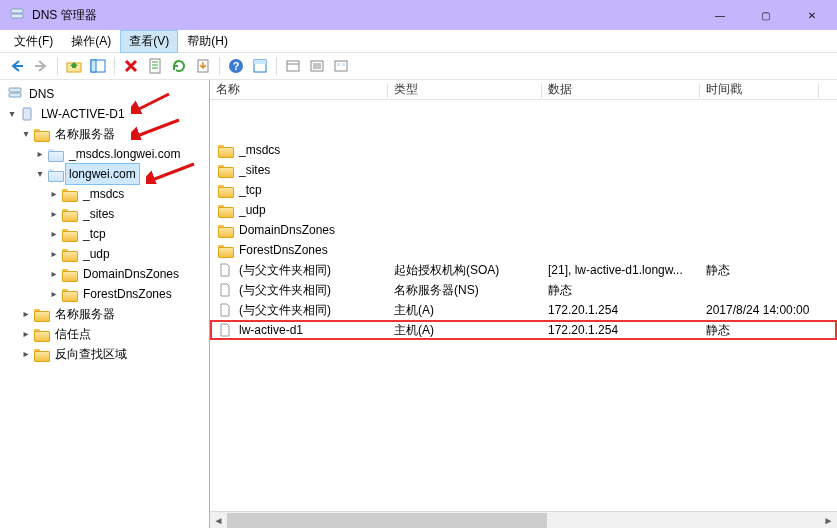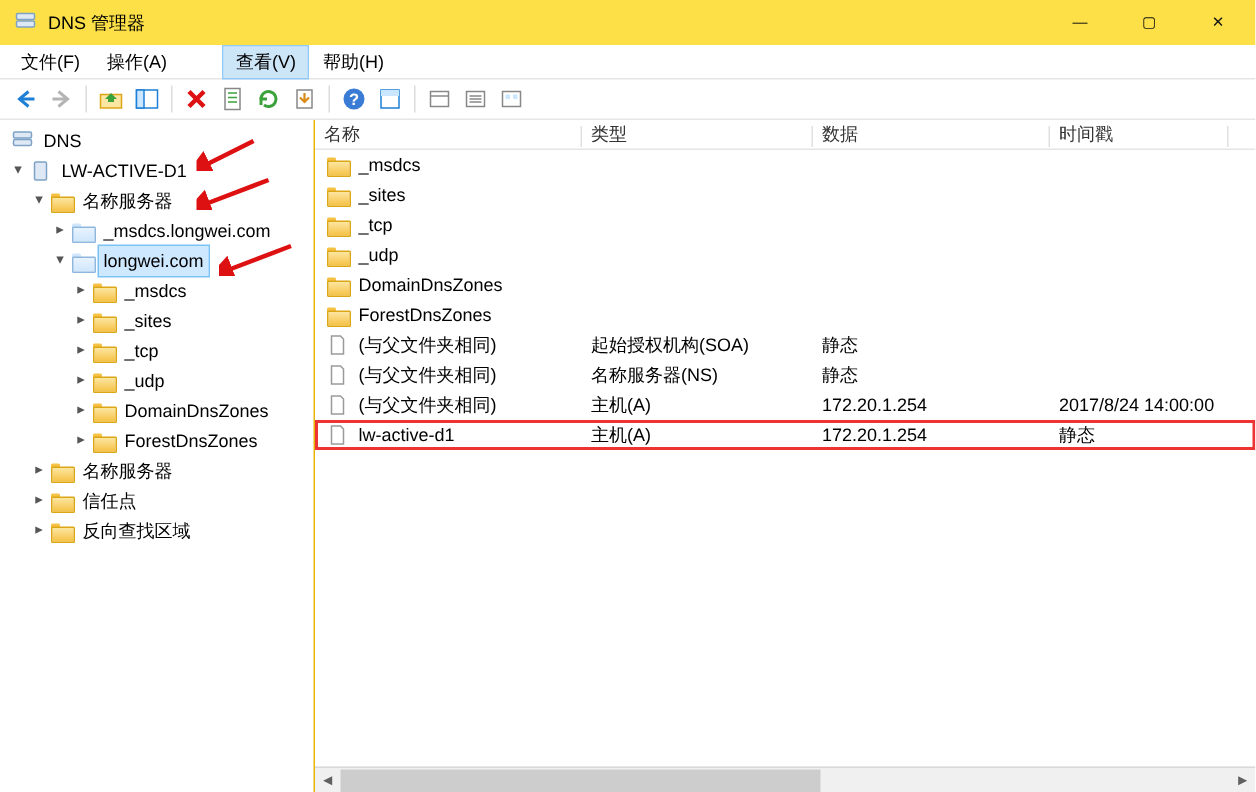--- a/index.html
+++ b/index.html
@@ -1,27 +1,27 @@
 <!DOCTYPE html>
 <html><head>
 <meta charset="utf-8">
 <style>
   * { box-sizing: border-box; font-family: "Microsoft YaHei", "Segoe UI", Tahoma, sans-serif; }
   html, body { margin: 0; padding: 0; }
   body { width: 837px; height: 528px; background: #fff; position: relative; overflow: hidden; font-size: 12px; }
 
   
-  .titlebar { height: 30px; display: flex; align-items: center; padding: 0 2px 0 8px; background: #fde047; }
+  .titlebar { height: 30px; display: flex; align-items: center; padding: 0 2px 0 8px; background: #c4b5fd; }
   .titlebar .title { flex: 1; padding-left: 4px; color: #000; }
   .winbtn { width: 46px; height: 30px; display: flex; align-items: center; justify-content: center; font-family: "Segoe MDL2 Assets","Segoe UI Symbol",sans-serif; font-size: 10px; color:#111; }
 
   
   .menubar { height: 22px; display: flex; align-items: center; padding: 0 6px; gap: 2px; background: #fff; }
   .menuitem { padding: 2px 8px; }
-  .menuitem.active { background: #cde6f7; outline: 1px solid #91c9f7; margin-left: 28px; }
+  .menuitem.active { background: #cde6f7; outline: 1px solid #91c9f7; }
 
   
   .toolbar { height: 28px; display: flex; align-items: center; padding: 0 6px; gap: 2px; border-top: 1px solid #e5e5e5; border-bottom: 1px solid #e5e5e5; background: #fff; }
   .tb-btn { width: 22px; height: 22px; display: flex; align-items: center; justify-content: center; }
   .tb-sep { width: 1px; height: 18px; background: #dcdcdc; margin: 0 3px; }
 
   
   .main { position: absolute; top: 80px; bottom: 0; left: 0; right: 0; display: flex; }
   .tree { width: 210px; border-right: 1px solid #eab308; overflow: hidden; background: #fff; }
   .tree-inner { padding: 4px 0 4px 2px; line-height: 20px; }
@@ -33,21 +33,21 @@
   .folder::before { content:""; position:absolute; top:0; left:0; width:6px; height:3px; background:#f6c145; border-radius:1px 1px 0 0; }
   .folder::after { content:""; position:absolute; top:2px; left:0; width:14px; height:9px; background:linear-gradient(#fde6a1,#f6c145); border:1px solid #dca717; border-radius:1px; }
   .folder.zone::after { background:linear-gradient(#e8f3ff,#cfe6fb); border-color:#8fb7dd; }
   .folder.zone::before { background:#cfe6fb; }
   .server-ico { width:14px; height:14px; }
   .server-ico rect { fill:#dfe9f5; stroke:#7ea2c6; stroke-width:1; }
   .tree-row .label { padding: 0 3px; }
   .tree-row.selected .label { background:#cde8ff; outline:1px solid #7cc3f5; }
 
   
-  .listwrap { flex:1; display:flex; flex-direction:column; }
+  .listwrap { flex:1; display:flex; flex-direction:column;gap:40px; }
   .list-header, .list-row { display:flex; align-items:center; height:20px; }
   .list-header { border-bottom:1px solid #e5e5e5; background:#fff; position: sticky; top:0; padding-right: 18px; }
   .list-header .col { padding:0 6px; position:relative; color:#333; }
   .list-header .col::after { content:""; position:absolute; right:0; top:3px; height:14px; width:1px; background:#e0e0e0; }
   .list-body { flex:1; overflow:hidden; position:relative; }
   .list-row .cell { padding:0 6px; white-space:nowrap; overflow:hidden; text-overflow:ellipsis; }
   .list-row.highlight { outline:2px solid #e33; outline-offset:-2px; }
   .c0 { width:178px; display:flex; align-items:center; gap:3px; }
   .c1 { width:154px; }
   .c2 { width:158px; }
@@ -376,20 +376,21 @@
         <div class="list-row">
           <div class="cell c0">
             <span class="icon">
               <svg class="file-ico" viewBox="0 0 14 14">
                 <path class="pg" d="M3 1 h6 l2 2 v10 h-8 z"></path>
               </svg>
             </span>
             <span>(与父文件夹相同)</span>
           </div>
           <div class="cell c1">起始授权机构(SOA)</div>
+          <div class="cell c2">[21], lw-active-d1.longw...</div>
           <div class="cell c3">静态</div>
         </div>
         <div class="list-row">
           <div class="cell c0">
             <span class="icon">
               <svg class="file-ico" viewBox="0 0 14 14">
                 <path class="pg" d="M3 1 h6 l2 2 v10 h-8 z"></path>
               </svg>
             </span>
             <span>(与父文件夹相同)</span>

